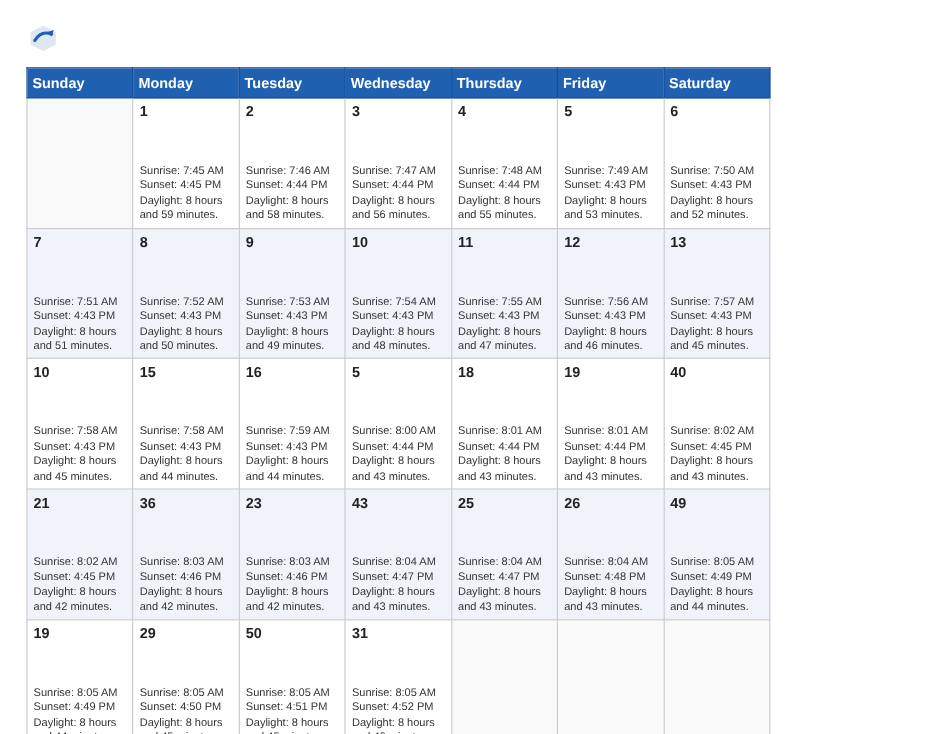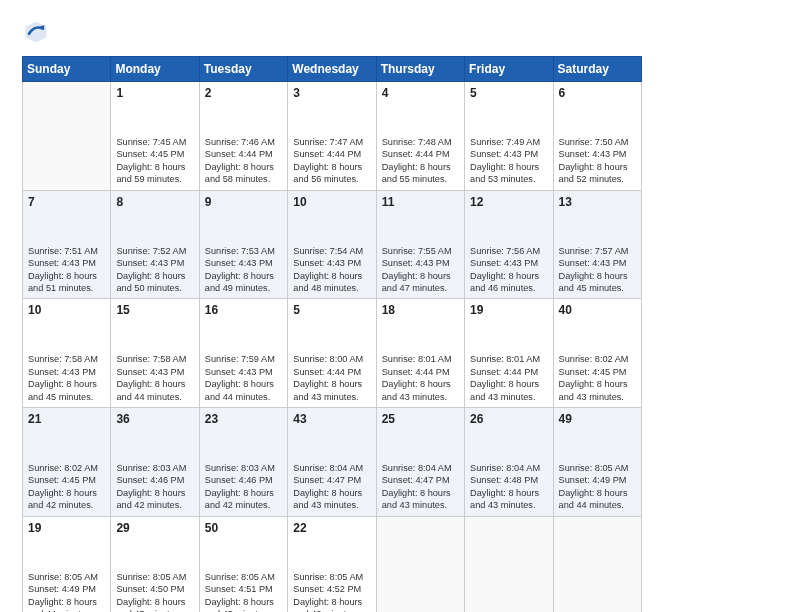--- a/index.html
+++ b/index.html
@@ -255,21 +255,21 @@
           </td>
           <td>
             <div class="day-number">29</div>
             <div class="day-info">Sunrise: 8:05 AM<br>Sunset: 4:50 PM<br>Daylight: 8 hours and 45 minutes.</div>
           </td>
           <td>
             <div class="day-number">50</div>
             <div class="day-info">Sunrise: 8:05 AM<br>Sunset: 4:51 PM<br>Daylight: 8 hours and 45 minutes.</div>
           </td>
           <td>
-            <div class="day-number">22</div>
+            <div class="day-number">31</div>
             <div class="day-info">Sunrise: 8:05 AM<br>Sunset: 4:52 PM<br>Daylight: 8 hours and 46 minutes.</div>
           </td>
           <td class="empty"></td>
           <td class="empty"></td>
           <td class="empty"></td>
         </tr>
       </tbody>
   </table>
 </div>
 

